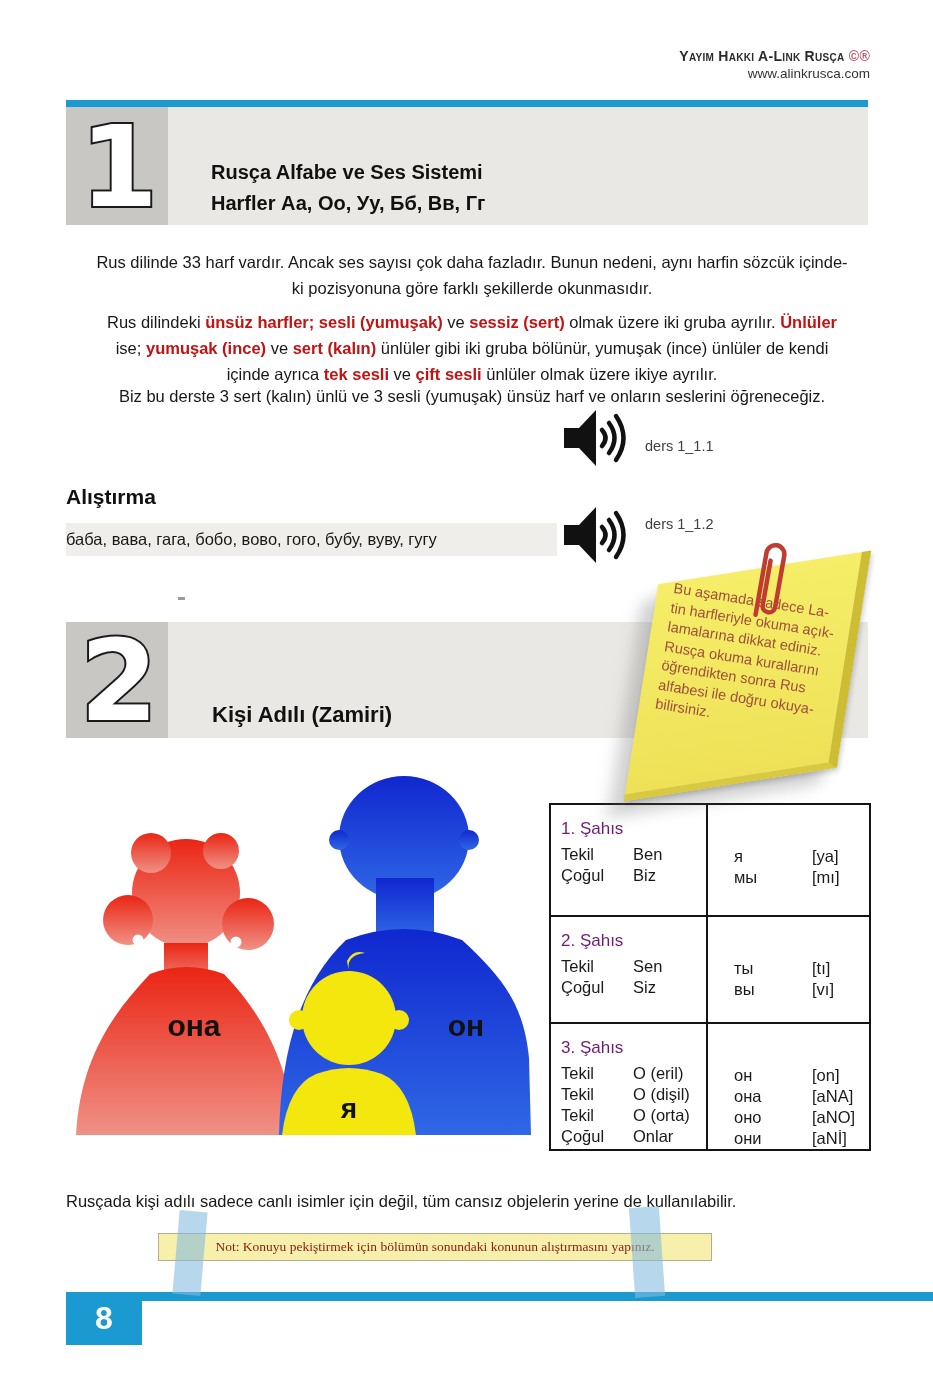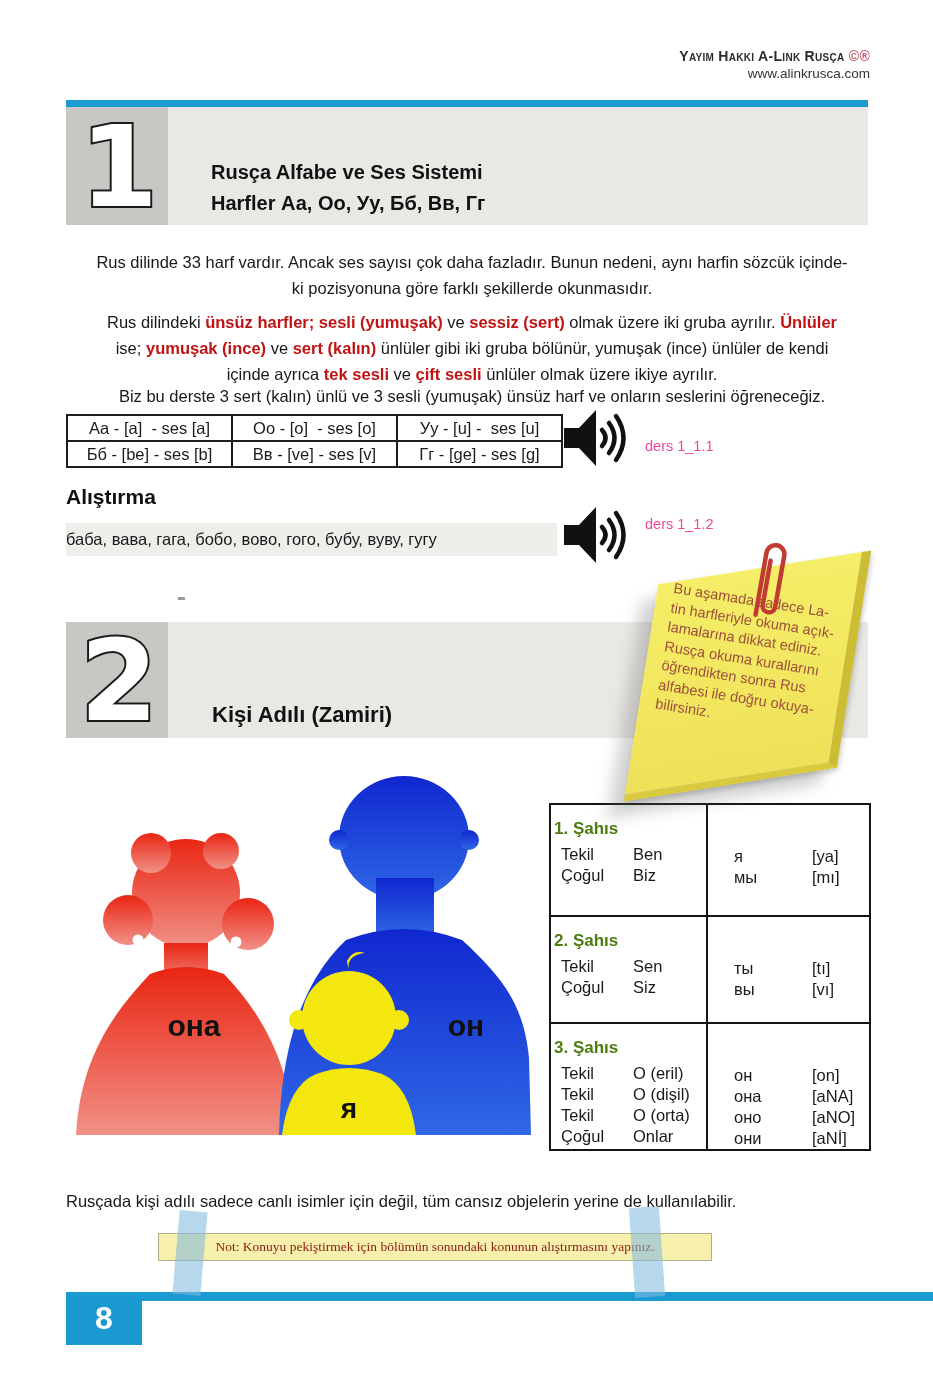--- a/index.html
+++ b/index.html
@@ -35,21 +35,21 @@
   .hl-red { color:#c01313; font-weight:bold; }
 
   
   .lt { position:absolute; left:66px; top:414px; border-collapse:collapse; }
   .lt td { border:2px solid #1d1d1d; width:165px; height:26px; text-align:center; font-size:16.5px; white-space:pre; padding:0 4px; background:#fff; }
 
   
   .audio-icon { position:absolute; width:76px; height:64px; }
   .a1 { left:562px; top:406px; }
   .a2 { left:562px; top:503px; }
-  .audio-label { position:absolute; font-size:14.5px; color:#ec4899; }
+  .audio-label { position:absolute; font-size:14.5px; color:#404040; }
   .al1 { left:645px; top:438px; }
   .al2 { left:645px; top:516px; }
 
   
   .ex-head { position:absolute; left:66px; top:485px; font-size:21px; font-weight:bold; color:#111; }
   .ex-box { position:absolute; left:66px; top:523px; width:491px; height:33px; background:#efeeeb; font-size:16.5px; line-height:33px; padding-left:0; color:#181818; }
 
   .stray-mark { position:absolute; left:178px; top:597px; width:7px; height:3px; background:#666; opacity:.65; }
 
   
@@ -64,21 +64,21 @@
   .figure svg { display:block; width:100%; height:100%; }
 
   
   .pron { position:absolute; left:549px; top:803px; border-collapse:collapse; background:#fff; }
   .pron td { border:2px solid #141414; vertical-align:top; }
   .pleft { width:157px; }
   .pright { width:163px; }
   #pron-tbody tr:nth-child(1){ height:112px; }
   #pron-tbody tr:nth-child(2){ height:107px; }
   #pron-tbody tr:nth-child(3){ height:120px; }
-  .phead { color:#4d7c0f; font-weight:bold; font-size:17px; margin:14px 0 5px 3px; }
+  .phead { color:#701a75; font-weight:normal; font-size:17px; margin:14px 0 5px 10px; }
   .pspacer { height:41px; }
   .prow { font-size:16.5px; line-height:21px; padding-left:10px; white-space:nowrap; }
   .ptype { display:inline-block; width:72px; }
   .pright .prow { padding-left:26px; }
   .pru { display:inline-block; width:78px; }
 
   
   .bottom-text { position:absolute; left:66px; top:1192px; width:820px; font-size:16.5px; color:#181818; }
   .note-bar { position:absolute; left:158px; top:1233px; width:554px; height:28px; background:#f6f0ac; border:1px solid #b5ae8d; text-align:center; line-height:26px; font-family:"Liberation Serif","DejaVu Serif",serif; font-size:13.5px; color:#8b2015; z-index:2; }
   .tape { position:absolute; background:rgba(131,186,223,.58); z-index:3; }
@@ -121,34 +121,20 @@
   </div>
 
   <div class="para p2" id="para2-lines">
       <div class="pline"><span>Rus dilindeki </span><span class="hl-red">ünsüz harfler; sesli (yumuşak)</span><span> ve </span><span class="hl-red">sessiz (sert)</span><span> olmak üzere iki gruba ayrılır. </span><span class="hl-red">Ünlüler</span></div>
       <div class="pline"><span>ise; </span><span class="hl-red">yumuşak (ince)</span><span> ve </span><span class="hl-red">sert (kalın)</span><span> ünlüler gibi iki gruba bölünür, yumuşak (ince) ünlüler de kendi</span></div>
       <div class="pline"><span>içinde ayrıca </span><span class="hl-red">tek sesli</span><span> ve </span><span class="hl-red">çift sesli</span><span> ünlüler olmak üzere ikiye ayrılır.</span></div>
     </div>
 
   <div class="para p3">Biz bu derste 3 sert (kalın) ünlü ve 3 sesli (yumuşak) ünsüz harf ve onların seslerini öğreneceğiz.</div>
 
-  <table class="lt">
-      <tbody id="letters-tbody">
-        <tr>
-          <td>Аа - [a]  - ses [a]</td>
-          <td>Оо - [o]  - ses [o]</td>
-          <td>Уу - [u] -  ses [u]</td>
-        </tr>
-        <tr>
-          <td>Бб - [be] - ses [b]</td>
-          <td>Вв - [ve] - ses [v]</td>
-          <td>Гг - [ge] - ses [g]</td>
-        </tr>
-      </tbody>
-    </table>
 
   <svg class="audio-icon a1" viewBox="0 0 76 64">
     <polygon points="2,22 17,22 34,4 34,60 17,42 2,42" fill="#111"></polygon>
     <path d="M40 24 Q47 32 40 40" stroke="#111" stroke-width="4.5" fill="none" stroke-linecap="round"></path>
     <path d="M47 17 Q58 32 47 47" stroke="#111" stroke-width="4.5" fill="none" stroke-linecap="round"></path>
     <path d="M54 10 Q69 32 54 54" stroke="#111" stroke-width="4.5" fill="none" stroke-linecap="round"></path>
   </svg>
   <div class="audio-label al1">ders 1_1.1</div>
 
   <div class="ex-head">Alıştırma</div>

